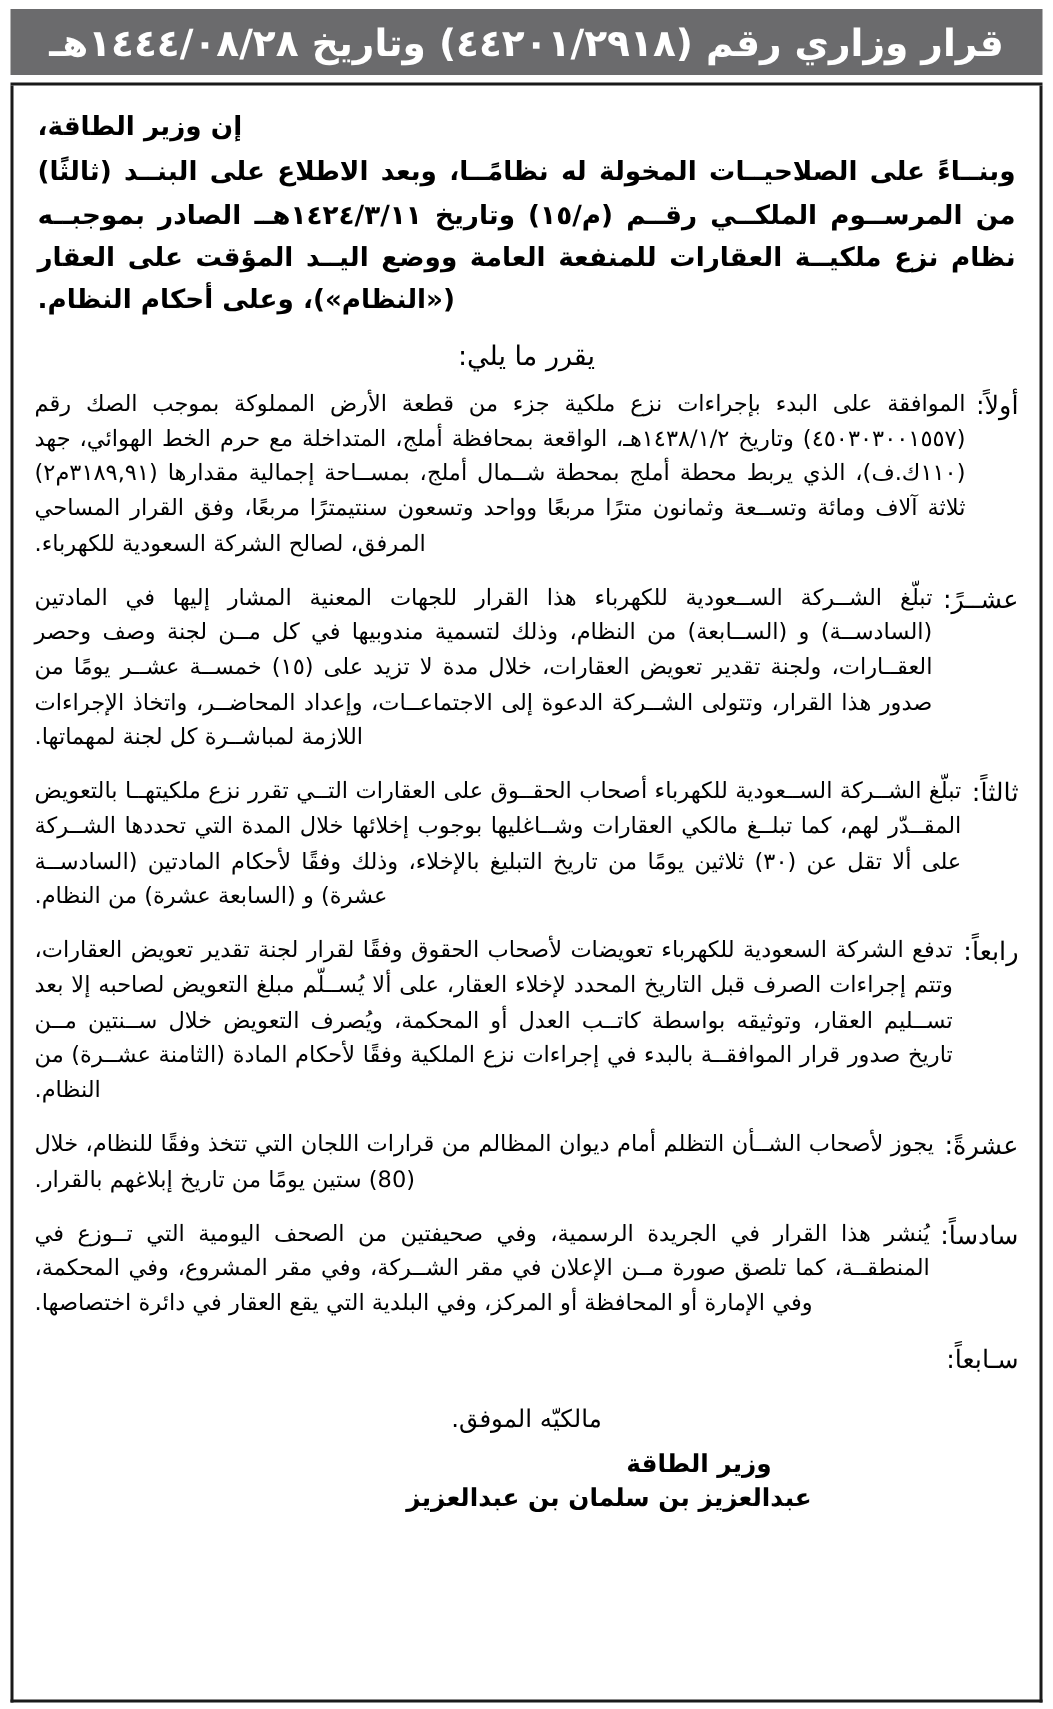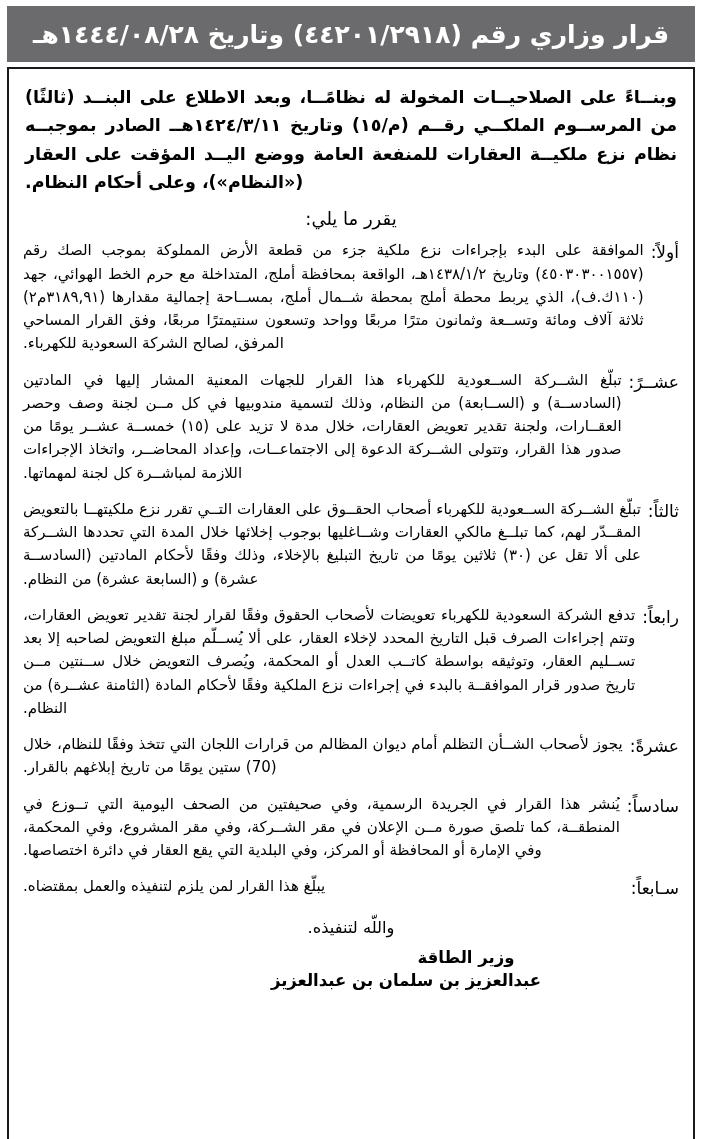--- a/index.html
+++ b/index.html
@@ -21,21 +21,21 @@
     width: 702px;
     height: 1139px;
     box-sizing: border-box;
     background: #ffffff;
     padding: 6px 7px 7px 7px;
   }
 
   
   .header-bar {
     background: #6b6b6d;
-    height: 56px;
+    height: 44px;
     display: flex;
     align-items: center;
     justify-content: center;
     margin: 0 0 0 0;
   }
   .header-title {
     color: #ffffff;
     font-size: 25px;
     font-weight: bold;
     letter-spacing: 0px;
@@ -151,20 +151,21 @@
 
   <div class="header-bar">
     <div class="header-title">قرار وزاري رقم (٤٤٢٠١/٢٩١٨) وتاريخ ١٤٤٤/٠٨/٢٨هـ</div>
   </div>
 
   <div class="frame-top-rule"></div>
 
   <div class="frame">
 
     <div class="preamble">
+      <div class="lead">إن وزير الطاقة،</div>
       <div class="para">وبنــاءً على الصلاحيــات المخولة له نظامًــا، وبعد الاطلاع على البنــد (ثالثًا) من المرســوم الملكــي رقــم (م/١٥) وتاريخ ١٤٢٤/٣/١١هــ الصادر بموجبــه نظام نزع ملكيــة العقارات للمنفعة العامة ووضع اليــد المؤقت على العقار («النظام»)، وعلى أحكام النظام.</div>
     </div>
 
     <div class="decides">يقرر ما يلي:</div>
 
     <div class="clause">
       <div class="clause-label">أولاً:</div>
       <div class="clause-body">الموافقة على البدء بإجراءات نزع ملكية جزء من قطعة الأرض المملوكة بموجب الصك رقم (٤٥٠٣٠٣٠٠١٥٥٧) وتاريخ ١٤٣٨/١/٢هـ، الواقعة بمحافظة أملج، المتداخلة مع حرم الخط الهوائي، جهد (١١٠ك.ف)، الذي يربط محطة أملج بمحطة شــمال أملج، بمســاحة إجمالية مقدارها (٣١٨٩,٩١م٢) ثلاثة آلاف ومائة وتســعة وثمانون مترًا مربعًا وواحد وتسعون سنتيمترًا مربعًا، وفق القرار المساحي المرفق، لصالح الشركة السعودية للكهرباء.</div>
     </div>
 
@@ -178,34 +179,33 @@
       <div class="clause-body">تبلّغ الشــركة الســعودية للكهرباء أصحاب الحقــوق على العقارات التــي تقرر نزع ملكيتهــا بالتعويض المقــدّر لهم، كما تبلــغ مالكي العقارات وشــاغليها بوجوب إخلائها خلال المدة التي تحددها الشــركة على ألا تقل عن (٣٠) ثلاثين يومًا من تاريخ التبليغ بالإخلاء، وذلك وفقًا لأحكام المادتين (السادســة عشرة) و (السابعة عشرة) من النظام.</div>
     </div>
 
     <div class="clause">
       <div class="clause-label">رابعاً:</div>
       <div class="clause-body">تدفع الشركة السعودية للكهرباء تعويضات لأصحاب الحقوق وفقًا لقرار لجنة تقدير تعويض العقارات، وتتم إجراءات الصرف قبل التاريخ المحدد لإخلاء العقار، على ألا يُســلّم مبلغ التعويض لصاحبه إلا بعد تســليم العقار، وتوثيقه بواسطة كاتــب العدل أو المحكمة، ويُصرف التعويض خلال ســنتين مــن تاريخ صدور قرار الموافقــة بالبدء في إجراءات نزع الملكية وفقًا لأحكام المادة (الثامنة عشــرة) من النظام.</div>
     </div>
 
     <div class="clause">
       <div class="clause-label">عشرةً:</div>
-      <div class="clause-body">يجوز لأصحاب الشــأن التظلم أمام ديوان المظالم من قرارات اللجان التي تتخذ وفقًا للنظام، خلال (70) ستين يومًا من تاريخ إبلاغهم بالقرار.</div>
+      <div class="clause-body">يجوز لأصحاب الشــأن التظلم أمام ديوان المظالم من قرارات اللجان التي تتخذ وفقًا للنظام، خلال (80) ستين يومًا من تاريخ إبلاغهم بالقرار.</div>
     </div>
 
     <div class="clause">
       <div class="clause-label">سادساً:</div>
       <div class="clause-body">يُنشر هذا القرار في الجريدة الرسمية، وفي صحيفتين من الصحف اليومية التي تــوزع في المنطقــة، كما تلصق صورة مــن الإعلان في مقر الشــركة، وفي مقر المشروع، وفي المحكمة، وفي الإمارة أو المحافظة أو المركز، وفي البلدية التي يقع العقار في دائرة اختصاصها.</div>
     </div>
 
     <div class="clause">
       <div class="clause-label">سـابعاً:</div>
-      <div class="clause-body">يبلّغ هذا القرار لمن يلزم لتنفيذه والعمل بمقتضاه.</div>
-    </div>
-
-    <div class="closing">واللّه لتنفيذه.</div>
+    </div>
+
+    <div class="closing">مالكيّه الموفق.</div>
 
     <div class="sign-block">
       <span class="sign-title">وزير الطاقة</span>
       <span class="sign-name">عبدالعزيز بن سلمان بن عبدالعزيز</span>
     </div>
 
   </div>
 </div>
 
 </body></html>

